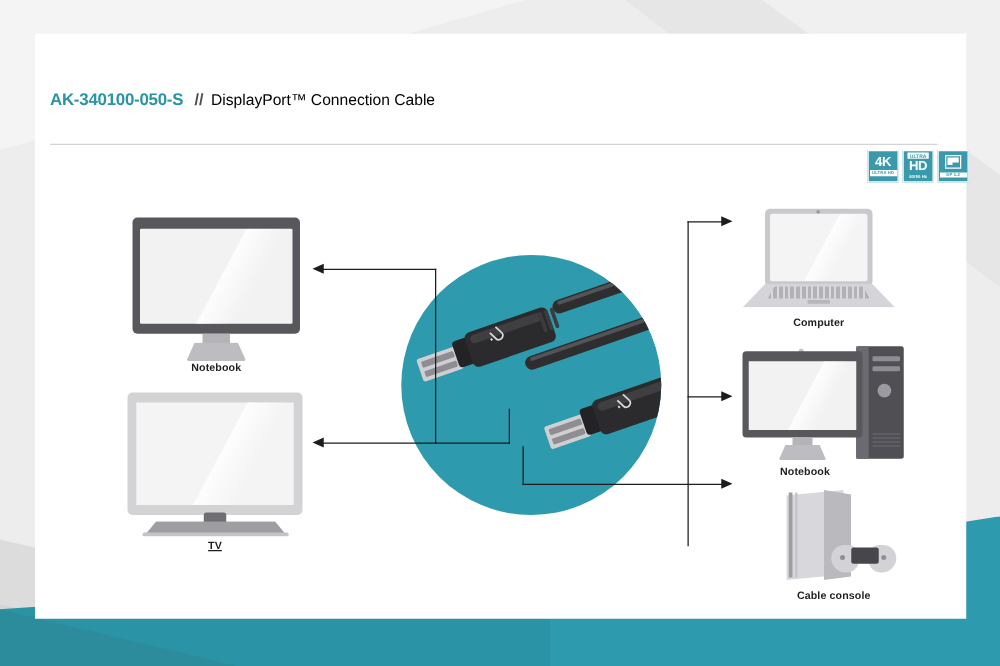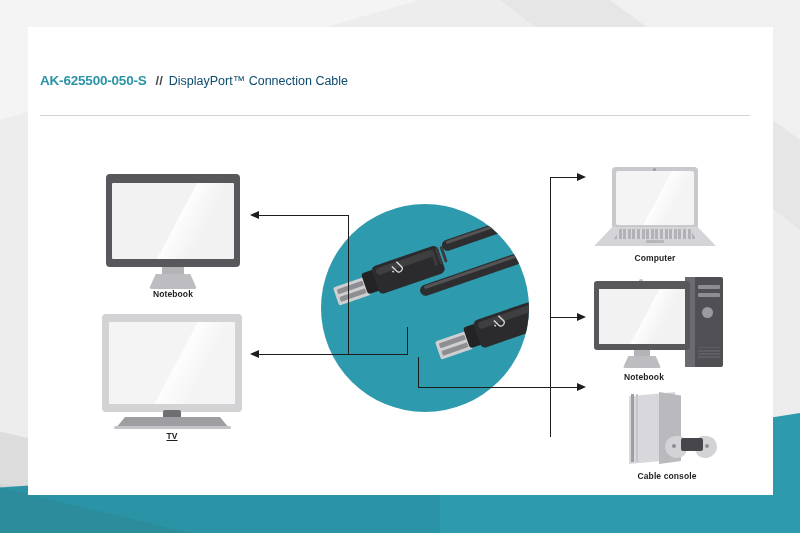--- a/index.html
+++ b/index.html
@@ -36,21 +36,21 @@
            clip-path:polygon(0 100%,0 62%,36% 100%);}
 
   
   .card{position:absolute;left:28px;top:27px;width:745px;height:468px;background:#ffffff;}
 
   
   .hdr{position:absolute;left:12px;top:44px;width:720px;}
   .hdr-line{position:absolute;left:12px;top:88px;width:710px;height:1px;background:#d3d3d4;}
   .sku{font-size:13.5px;font-weight:bold;color:#2a93a6;letter-spacing:-0.2px;display:inline-block;vertical-align:baseline;}
   .slashes{font-size:13px;font-weight:bold;color:#4d4d4f;display:inline-block;margin:0 6px 0 9px;vertical-align:baseline;}
-  .prodname{font-size:12.5px;color:#0c4a6e;display:inline-block;vertical-align:baseline;}
+  .prodname{font-size:12.5px;color:#000000;display:inline-block;vertical-align:baseline;}
 
   
   .logo-wrap{position:absolute;left:664px;top:40px;width:106px;height:32px;}
   .logo-box{position:absolute;left:0;top:0;width:98px;height:30px;border:1.6px solid #3c3c3e;
             box-sizing:border-box;
             clip-path:polygon(0 0,100% 0,93% 100%,0 100%);}
   .logo-text{position:absolute;left:7px;top:5px;font-family:"Liberation Serif", serif;
              font-size:18px;font-weight:bold;color:#1f1f20;letter-spacing:0.3px;}
   .logo-reg{position:absolute;left:83px;top:4px;font-size:7px;color:#1f1f20;font-family:"Liberation Serif",serif;}
 
@@ -193,25 +193,40 @@
   <div class="bg-poly bg-bl"></div>
   <div class="bg-poly bg-bl2"></div>
   <div class="bg-grayfoot"></div>
   <div class="bg-teal"></div>
   <div class="bg-teal2"></div>
   <div class="bg-teal-dk"></div>
 
   <div class="card">
 
     <div class="hdr">
-      <span class="sku">AK-625500-050-S</span><span class="slashes">//</span><span class="prodname">DisplayPort™ Connection Cable</span>
+      <span class="sku">AK-340100-050-S</span><span class="slashes">//</span><span class="prodname">DisplayPort™ Connection Cable</span>
     </div>
     <div class="hdr-line"></div>
 
 
+    <div class="badges">
+      <div class="badge">
+        <div class="b-main">4K</div>
+        <div class="b-sub">ULTRA HD</div>
+      </div>
+      <div class="badge badge-hd">
+        <div class="b-top">ULTRA</div>
+        <div class="b-main">HD</div>
+        <div class="b-sub2">60/50 Hz</div>
+      </div>
+      <div class="badge">
+        <div class="dp-ico"></div>
+        <div class="b-sub">DP 1.2</div>
+      </div>
+    </div>
 
     <div class="sect">
     </div>
 
     <div class="diagram">
 
       <div class="circle"></div>
 
       <div class="cable-clip">
 

